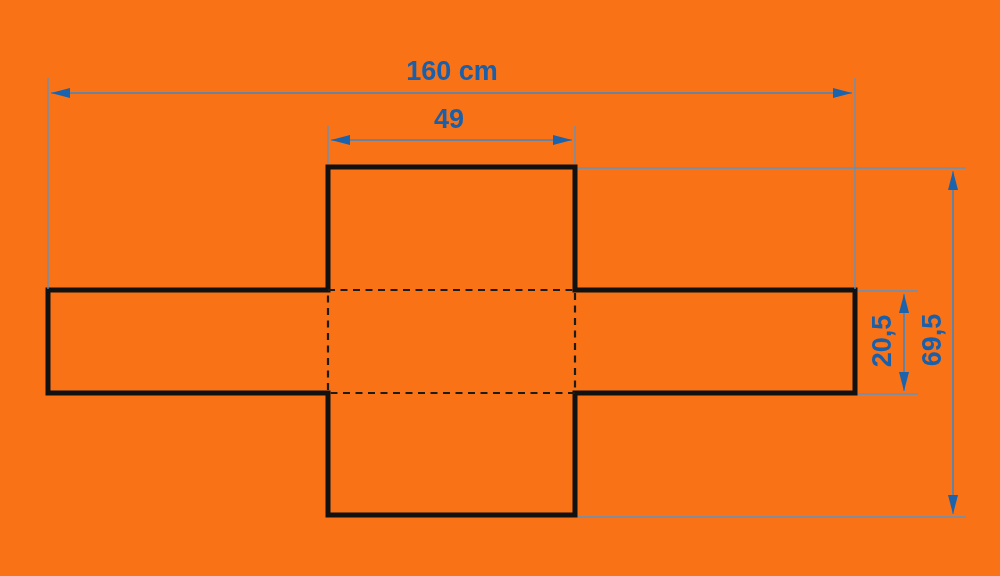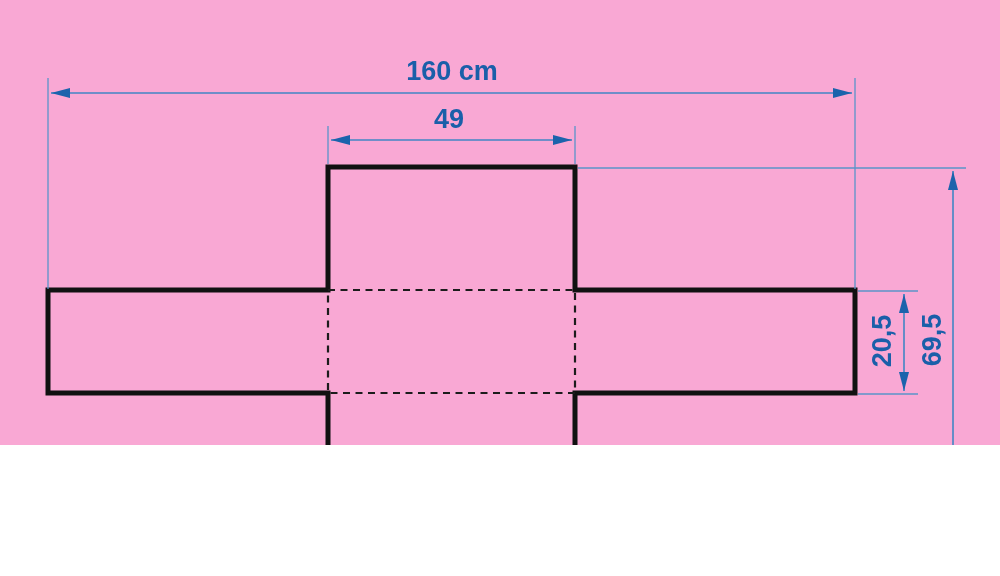--- a/index.html
+++ b/index.html
@@ -4,22 +4,22 @@
 <style>
   html, body {
     margin: 0;
     padding: 0;
     background: #ffffff;
     font-family: "Liberation Sans", sans-serif;
   }
   .stage {
     position: relative;
     width: 1000px;
-    height: 445px;
-    background: #f9a8d4;
+    height: 576px;
+    background: #f97316;
     overflow: hidden;
   }
   svg { display: block; }
   .dim-label {
     font-family: "Liberation Sans", sans-serif;
     font-weight: bold;
     font-size: 27px;
     fill: #1a5fa9;
   }
   .dim-line {

